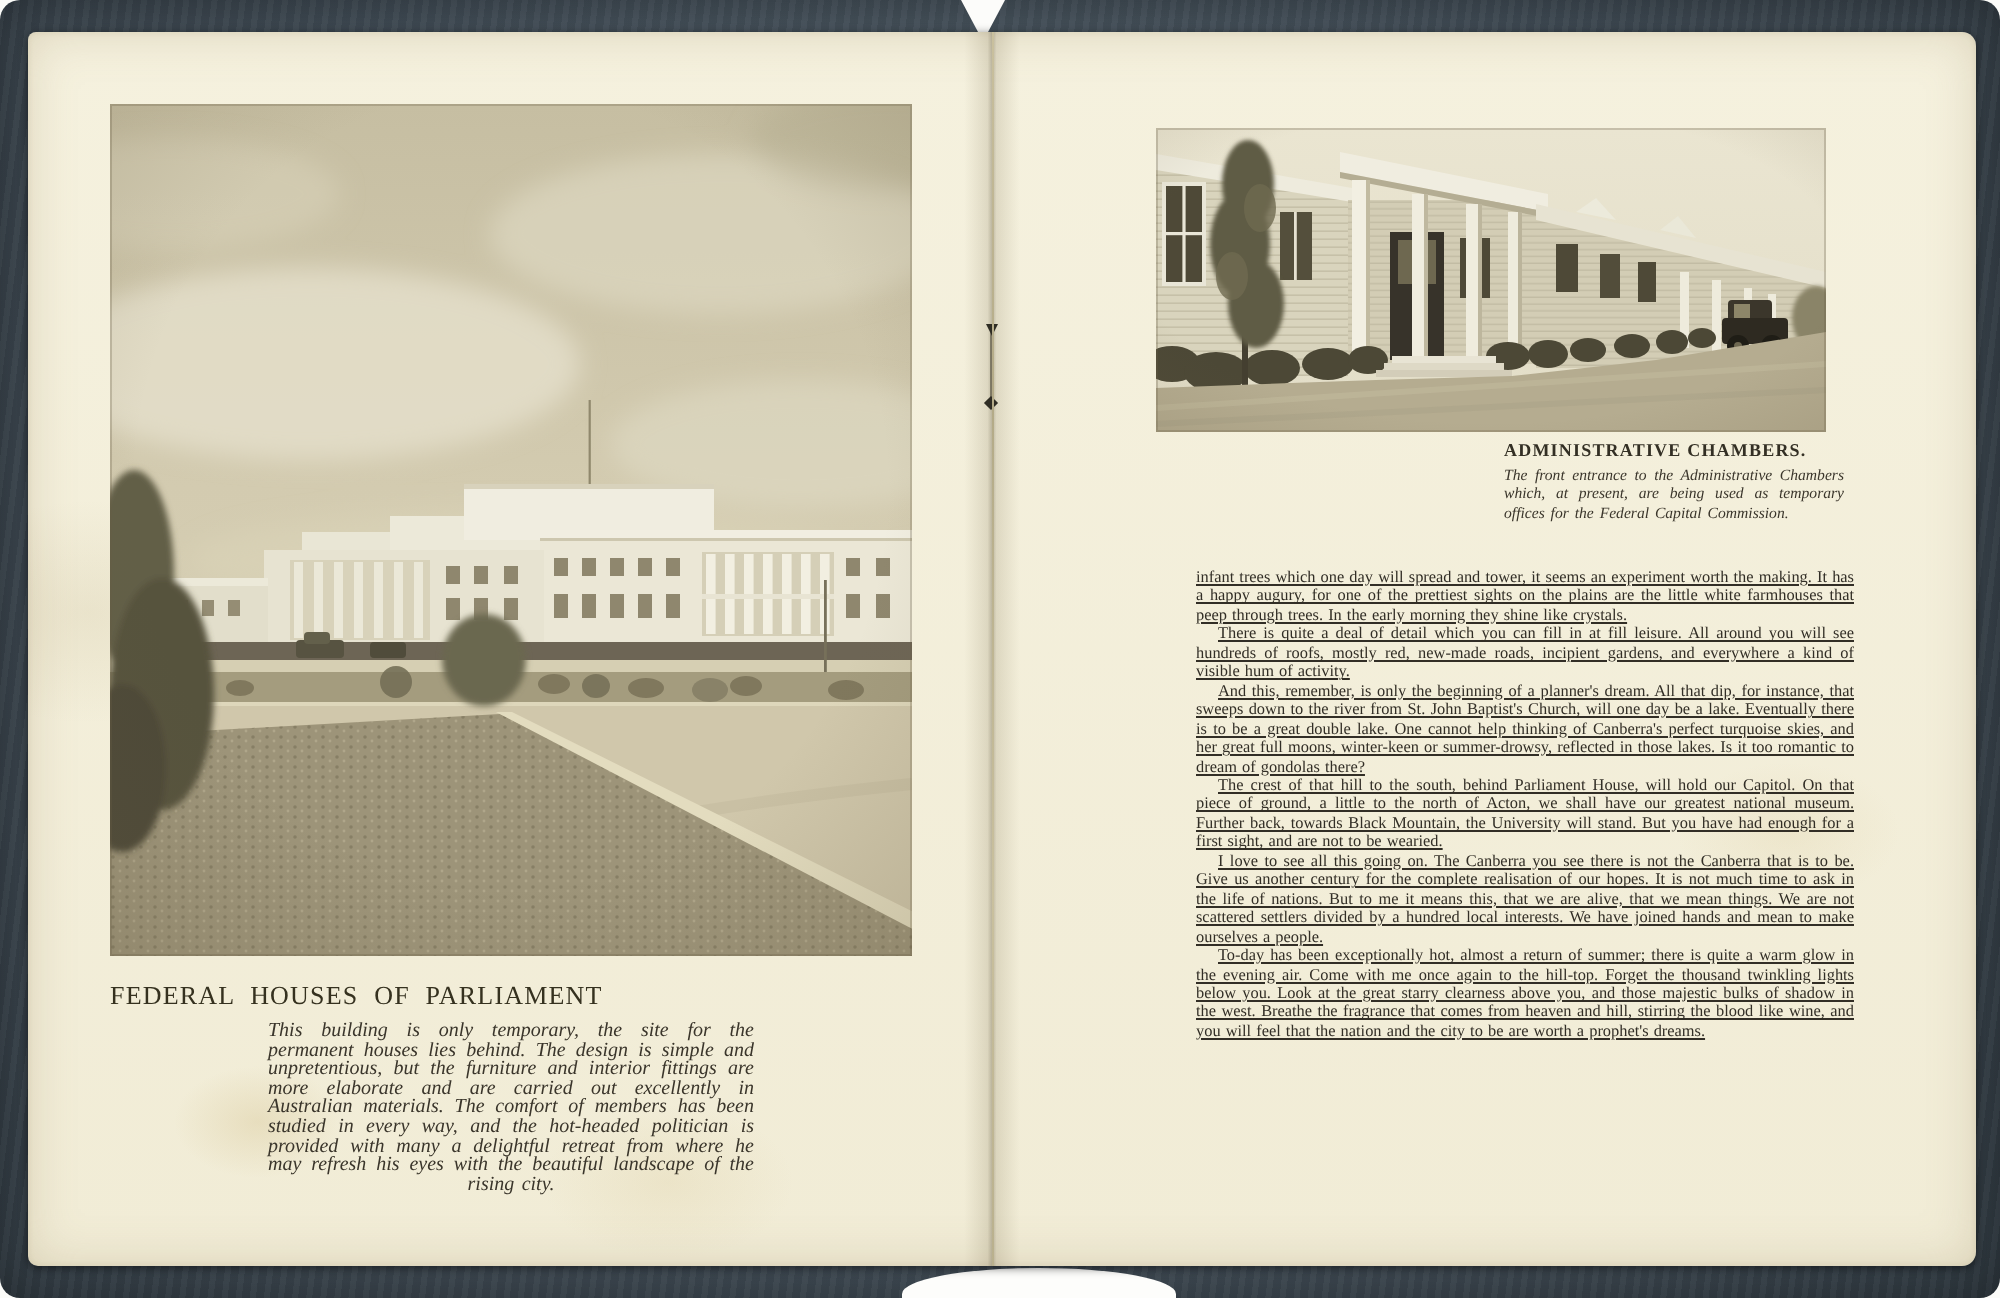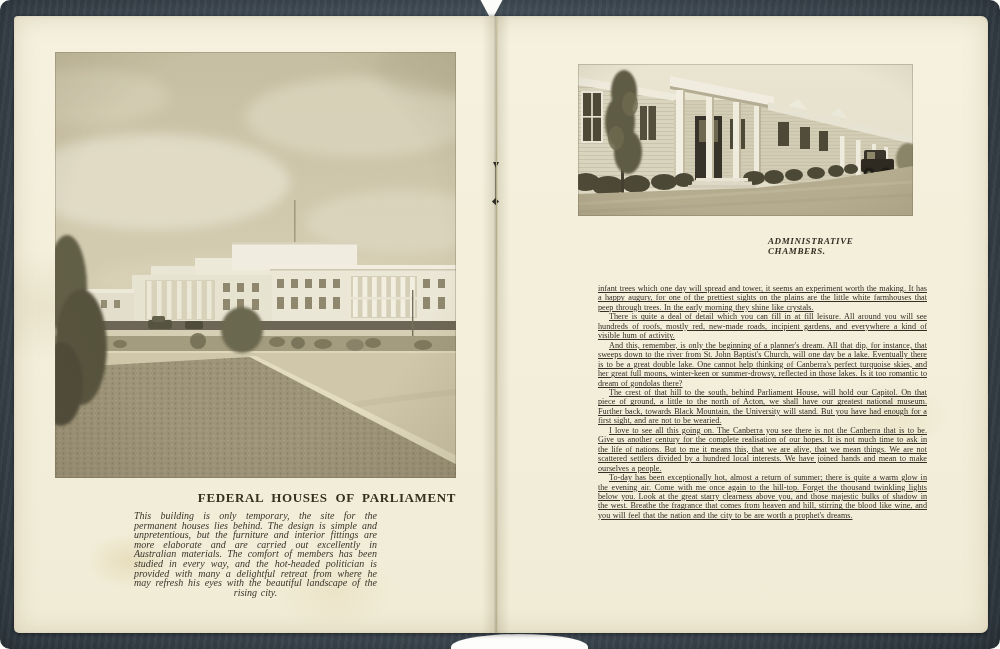--- a/index.html
+++ b/index.html
@@ -51,32 +51,32 @@
   .stitch-1{top:146px;clip-path:polygon(0 0,100% 0,50% 100%);}
   .stitch-2{top:183px;transform:rotate(45deg);width:5px;height:5px;}
   
   .photo{position:absolute;margin:0;padding:0;outline:1px solid rgba(105,95,68,.28);outline-offset:-1px;}
   .photo svg{display:block;}
   .photo-left{left:41px;top:36px;width:401px;height:426px;}
   .photo-right{left:564px;top:48px;width:335px;height:152px;}
   
   .photo-title{
     position:absolute;left:41px;top:474px;width:401px;margin:0;
-    font-size:13px;font-weight:700;letter-spacing:.6px;word-spacing:4px;
-    text-align:right;color:#35311f;
+    font-size:13px;font-weight:400;letter-spacing:.6px;word-spacing:4px;
+    text-align:left;color:#35311f;
   }
   .photo-caption{
     position:absolute;left:120px;top:495px;width:243px;margin:0;
     font-style:italic;font-size:10px;line-height:9.6px;word-spacing:1.2px;
     text-align:justify;text-align-last:center;color:#3a352b;
   }
   
   .right-caption{position:absolute;left:738px;top:204px;width:170px;}
   .right-caption-title{
-    margin:16px;font-size:9px;font-weight:700;font-style:italic;letter-spacing:.6px;color:#332f24;
+    margin:0;font-size:9px;font-weight:700;letter-spacing:.6px;color:#332f24;
   }
   .right-caption-text{
     margin:3px 0 0 0;font-style:italic;font-size:7.8px;line-height:9.3px;
     text-align:justify;word-spacing:1px;color:#3a352b;
   }
   .body-text{position:absolute;left:584px;top:268px;width:329px;}
   .body-text p{
     margin:0;font-size:8.2px;line-height:9.45px;text-align:justify;
     word-spacing:.5px;text-indent:11px;color:#322e26;text-decoration:underline;
   }
@@ -333,20 +333,21 @@
           <polygon points="0,130 110,126 178,124 250,116 335,102 335,152 0,152" fill="#b5ac90"></polygon>
           <path d="M0,140 L335,118" stroke="#c2b99d" stroke-width="3" opacity=".6" fill="none"></path>
           <path d="M0,148 L335,131" stroke="#aaa187" stroke-width="3" opacity=".5" fill="none"></path>
         </g>
         <rect width="335" height="152" fill="url(#Rvign)"></rect>
       </svg>
     </figure>
 
     <div class="right-caption">
       <h2 class="right-caption-title">ADMINISTRATIVE CHAMBERS.</h2>
+      <p class="right-caption-text">The front entrance to the Administrative Chambers which, at present, are being used as temporary offices for the Federal Capital Commission.</p>
     </div>
 
     <div class="body-text">
       <p class="first">infant trees which one day will spread and tower, it seems an experiment worth the making. It has a happy augury, for one of the prettiest sights on the plains are the little white farmhouses that peep through trees. In the early morning they shine like crystals.</p>
       <p>There is quite a deal of detail which you can fill in at fill leisure. All around you will see hundreds of roofs, mostly red, new-made roads, incipient gardens, and everywhere a kind of visible hum of activity.</p>
       <p>And this, remember, is only the beginning of a planner's dream. All that dip, for instance, that sweeps down to the river from St. John Baptist's Church, will one day be a lake. Eventually there is to be a great double lake. One cannot help thinking of Canberra's perfect turquoise skies, and her great full moons, winter-keen or summer-drowsy, reflected in those lakes. Is it too romantic to dream of gondolas there?</p>
       <p>The crest of that hill to the south, behind Parliament House, will hold our Capitol. On that piece of ground, a little to the north of Acton, we shall have our greatest national museum. Further back, towards Black Mountain, the University will stand. But you have had enough for a first sight, and are not to be wearied.</p>
       <p>I love to see all this going on. The Canberra you see there is not the Canberra that is to be. Give us another century for the complete realisation of our hopes. It is not much time to ask in the life of nations. But to me it means this, that we are alive, that we mean things. We are not scattered settlers divided by a hundred local interests. We have joined hands and mean to make ourselves a people.</p>
       <p>To-day has been exceptionally hot, almost a return of summer; there is quite a warm glow in the evening air. Come with me once again to the hill-top. Forget the thousand twinkling lights below you. Look at the great starry clearness above you, and those majestic bulks of shadow in the west. Breathe the fragrance that comes from heaven and hill, stirring the blood like wine, and you will feel that the nation and the city to be are worth a prophet's dreams.</p>
     </div>

